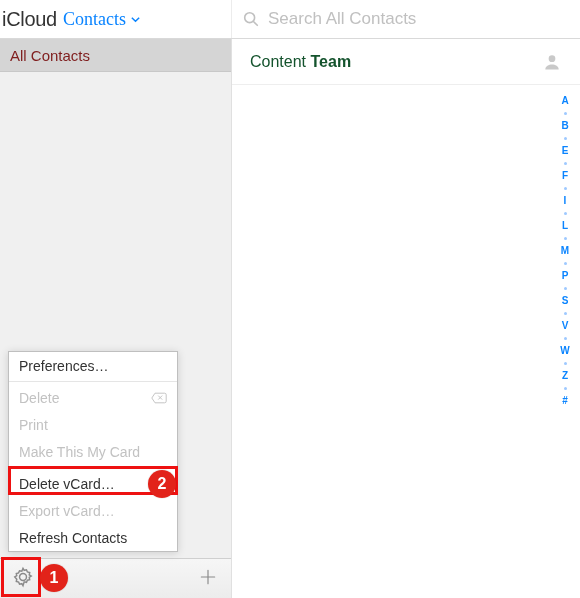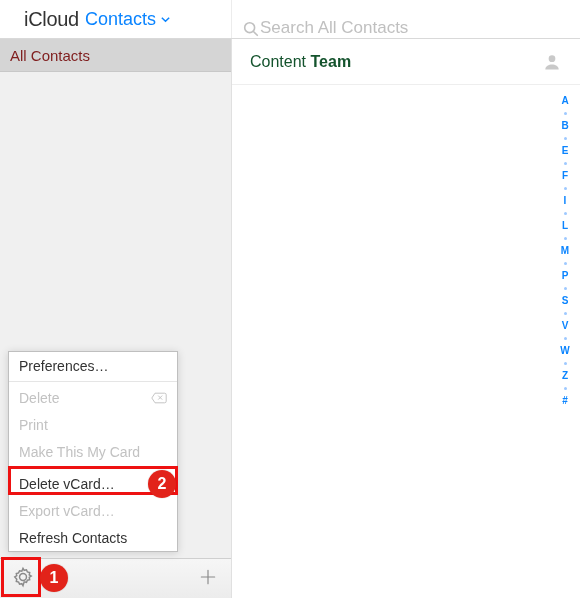--- a/index.html
+++ b/index.html
@@ -3,26 +3,26 @@
 <meta charset="utf-8">
 <style>
   * { box-sizing: border-box; margin: 0; padding: 0; }
   html, body { width: 580px; height: 598px; font-family: -apple-system, "Helvetica Neue", Arial, sans-serif; overflow: hidden; }
   body { background: #fff; position: relative; }
 
   .app { width: 580px; height: 598px; display: flex; flex-direction: column; position: relative; }
 
   
   .header { height: 39px; display: flex; border-bottom: 1px solid #d9d9d9; }
-  .header-left { width: 232px; display: flex; align-items: center; padding-left: 24px; gap: 6px; border-right: 1px solid #ececec; }
+  .header-left { width: 232px; display: flex; align-items: center; padding-left: 2px; gap: 6px; border-right: 1px solid #ececec; }
   .brand { font-size: 20px; font-weight: 300; color: #333; letter-spacing: -0.3px; }
-  .section-dd { color: #0a84ff; font-size: 18px; font-weight: 400; display: inline-flex; align-items: center; cursor: pointer; }
+  .section-dd { color: #0a84ff; font-size: 18px; font-weight: 400; display: inline-flex; align-items: center; cursor: pointer; font-family: Liberation Serif, serif; }
   .section-dd .chev { margin-left: 4px; display: inline-flex; }
 
-  .header-right { flex: 1; display: flex; align-items: flex-end; padding-left: 10px; gap: 0; }
+  .header-right { flex: 1; display: flex; align-items: center; padding-left: 10px; gap: 8px; }
   .search-icon { color: #bfbfbf; display: inline-flex; }
   .search-input { border: none; outline: none; font-size: 17px; color: #777; background: transparent; width: 100%; }
   .search-input::placeholder { color: #c0c0c0; }
 
   
   .main { flex: 1; display: flex; min-height: 0; }
 
   .sidebar { width: 232px; background: linear-gradient(#f0f0f0,#f0f0f0); border-right: 1px solid #e0e0e0; position: relative; display: flex; flex-direction: column; }
   .group-item { height: 33px; display: flex; align-items: center; padding-left: 10px; font-size: 15px; color: #7f1d1d; background: #d5d5d5; border-bottom: 1px solid #c8c8c8; }
   .sidebar-fill { flex: 1; }

